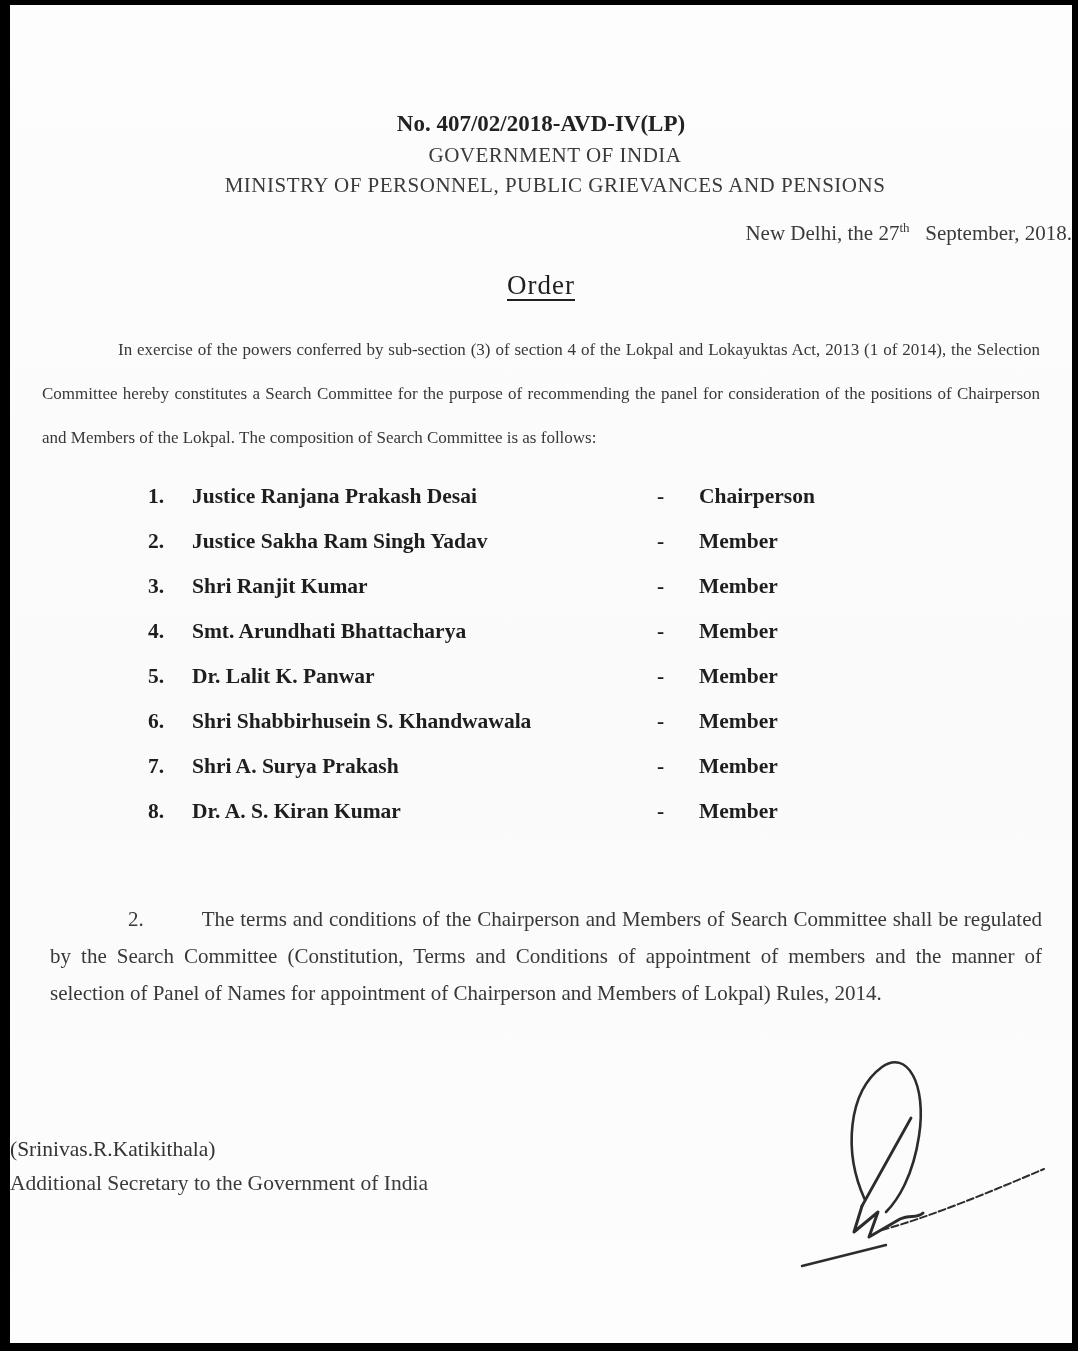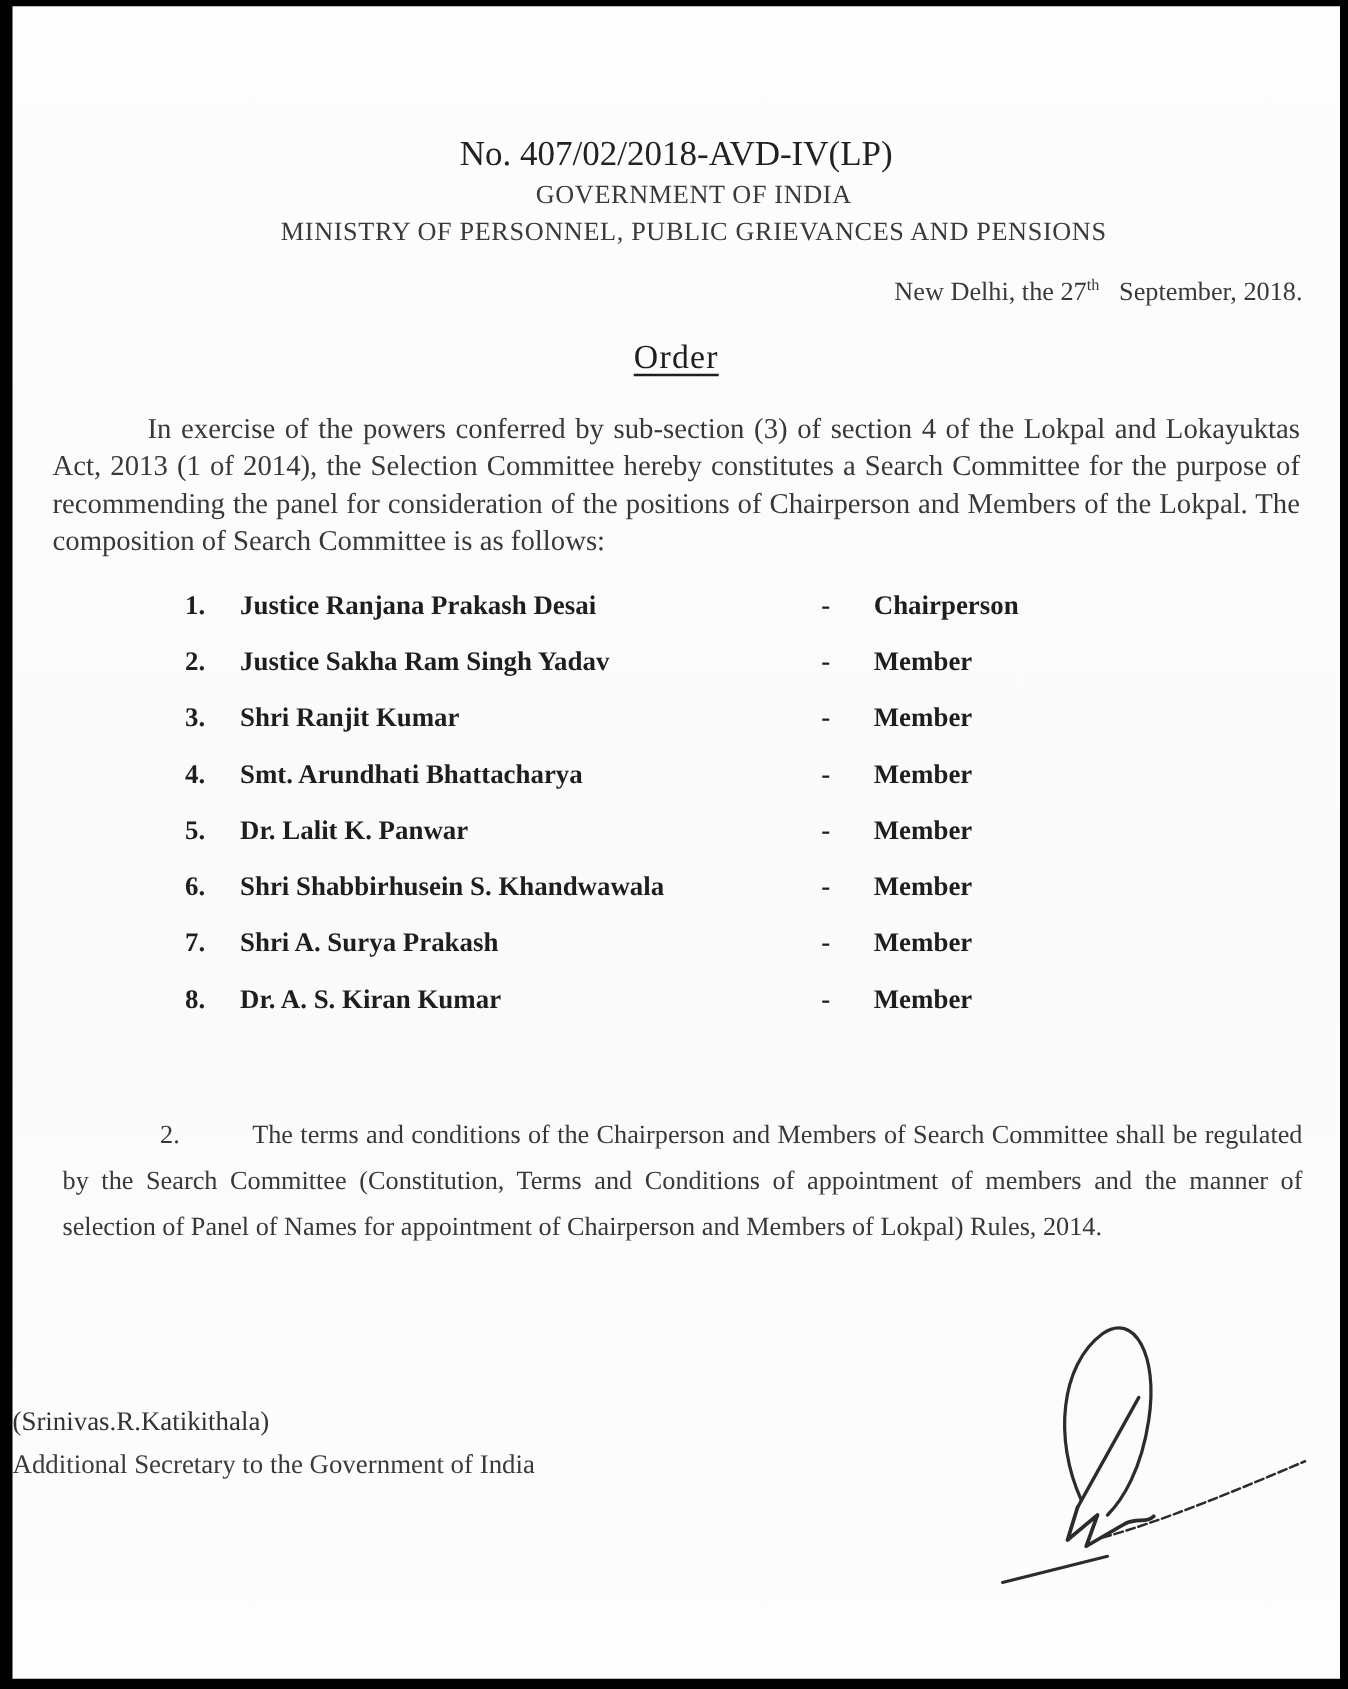--- a/index.html
+++ b/index.html
@@ -12,38 +12,38 @@
   .page{
     position:relative;
     margin:5px 6px 8px 10px;
     width:1062px;height:1338px;
     background:linear-gradient(180deg,#fdfdfd 0%,#fafafa 55%,#fdfdfd 100%);
     color:#2e2e2e;
     box-sizing:border-box;
     overflow:hidden;
   }
   .header{padding-top:103px;text-align:center;}
-  .ref{font-weight:normal;font-size:28px;line-height:32px;color:#222;}
+  .ref{font-weight:bold;font-size:23px;line-height:32px;color:#222;}
   .org-line{font-size:21px;line-height:30px;color:#3a3a3a;letter-spacing:.5px;padding-left:28px;}
   .dateline{
-    margin-top:20px;padding-right:30px;
+    margin-top:20px;
     text-align:right;font-size:21px;color:#3a3a3a;white-space:pre;
   }
   .dateline sup{font-size:13px;}
   .title{
     margin-top:24px;text-align:center;
   }
   .title span{
     font-weight:normal;font-size:27px;color:#1f1f1f;
     text-decoration:underline;text-underline-offset:5px;letter-spacing:1px;
   }
   .para1{
     margin:27px 32px 0 32px;
     text-align:justify;text-indent:76px;
-    font-size:23px;line-height:30px;color:#383838;
+    font-size:17px;line-height:44px;color:#383838;
   }
   .committee{margin-top:24px;}
   .row{
     display:flex;align-items:baseline;
     height:45px;
     font-weight:bold;font-size:21.5px;color:#1e1e1e;
   }
   .row .no{margin-left:138px;width:44px;}
   .row .name{width:465px;}
   .row .dash{width:42px;}

